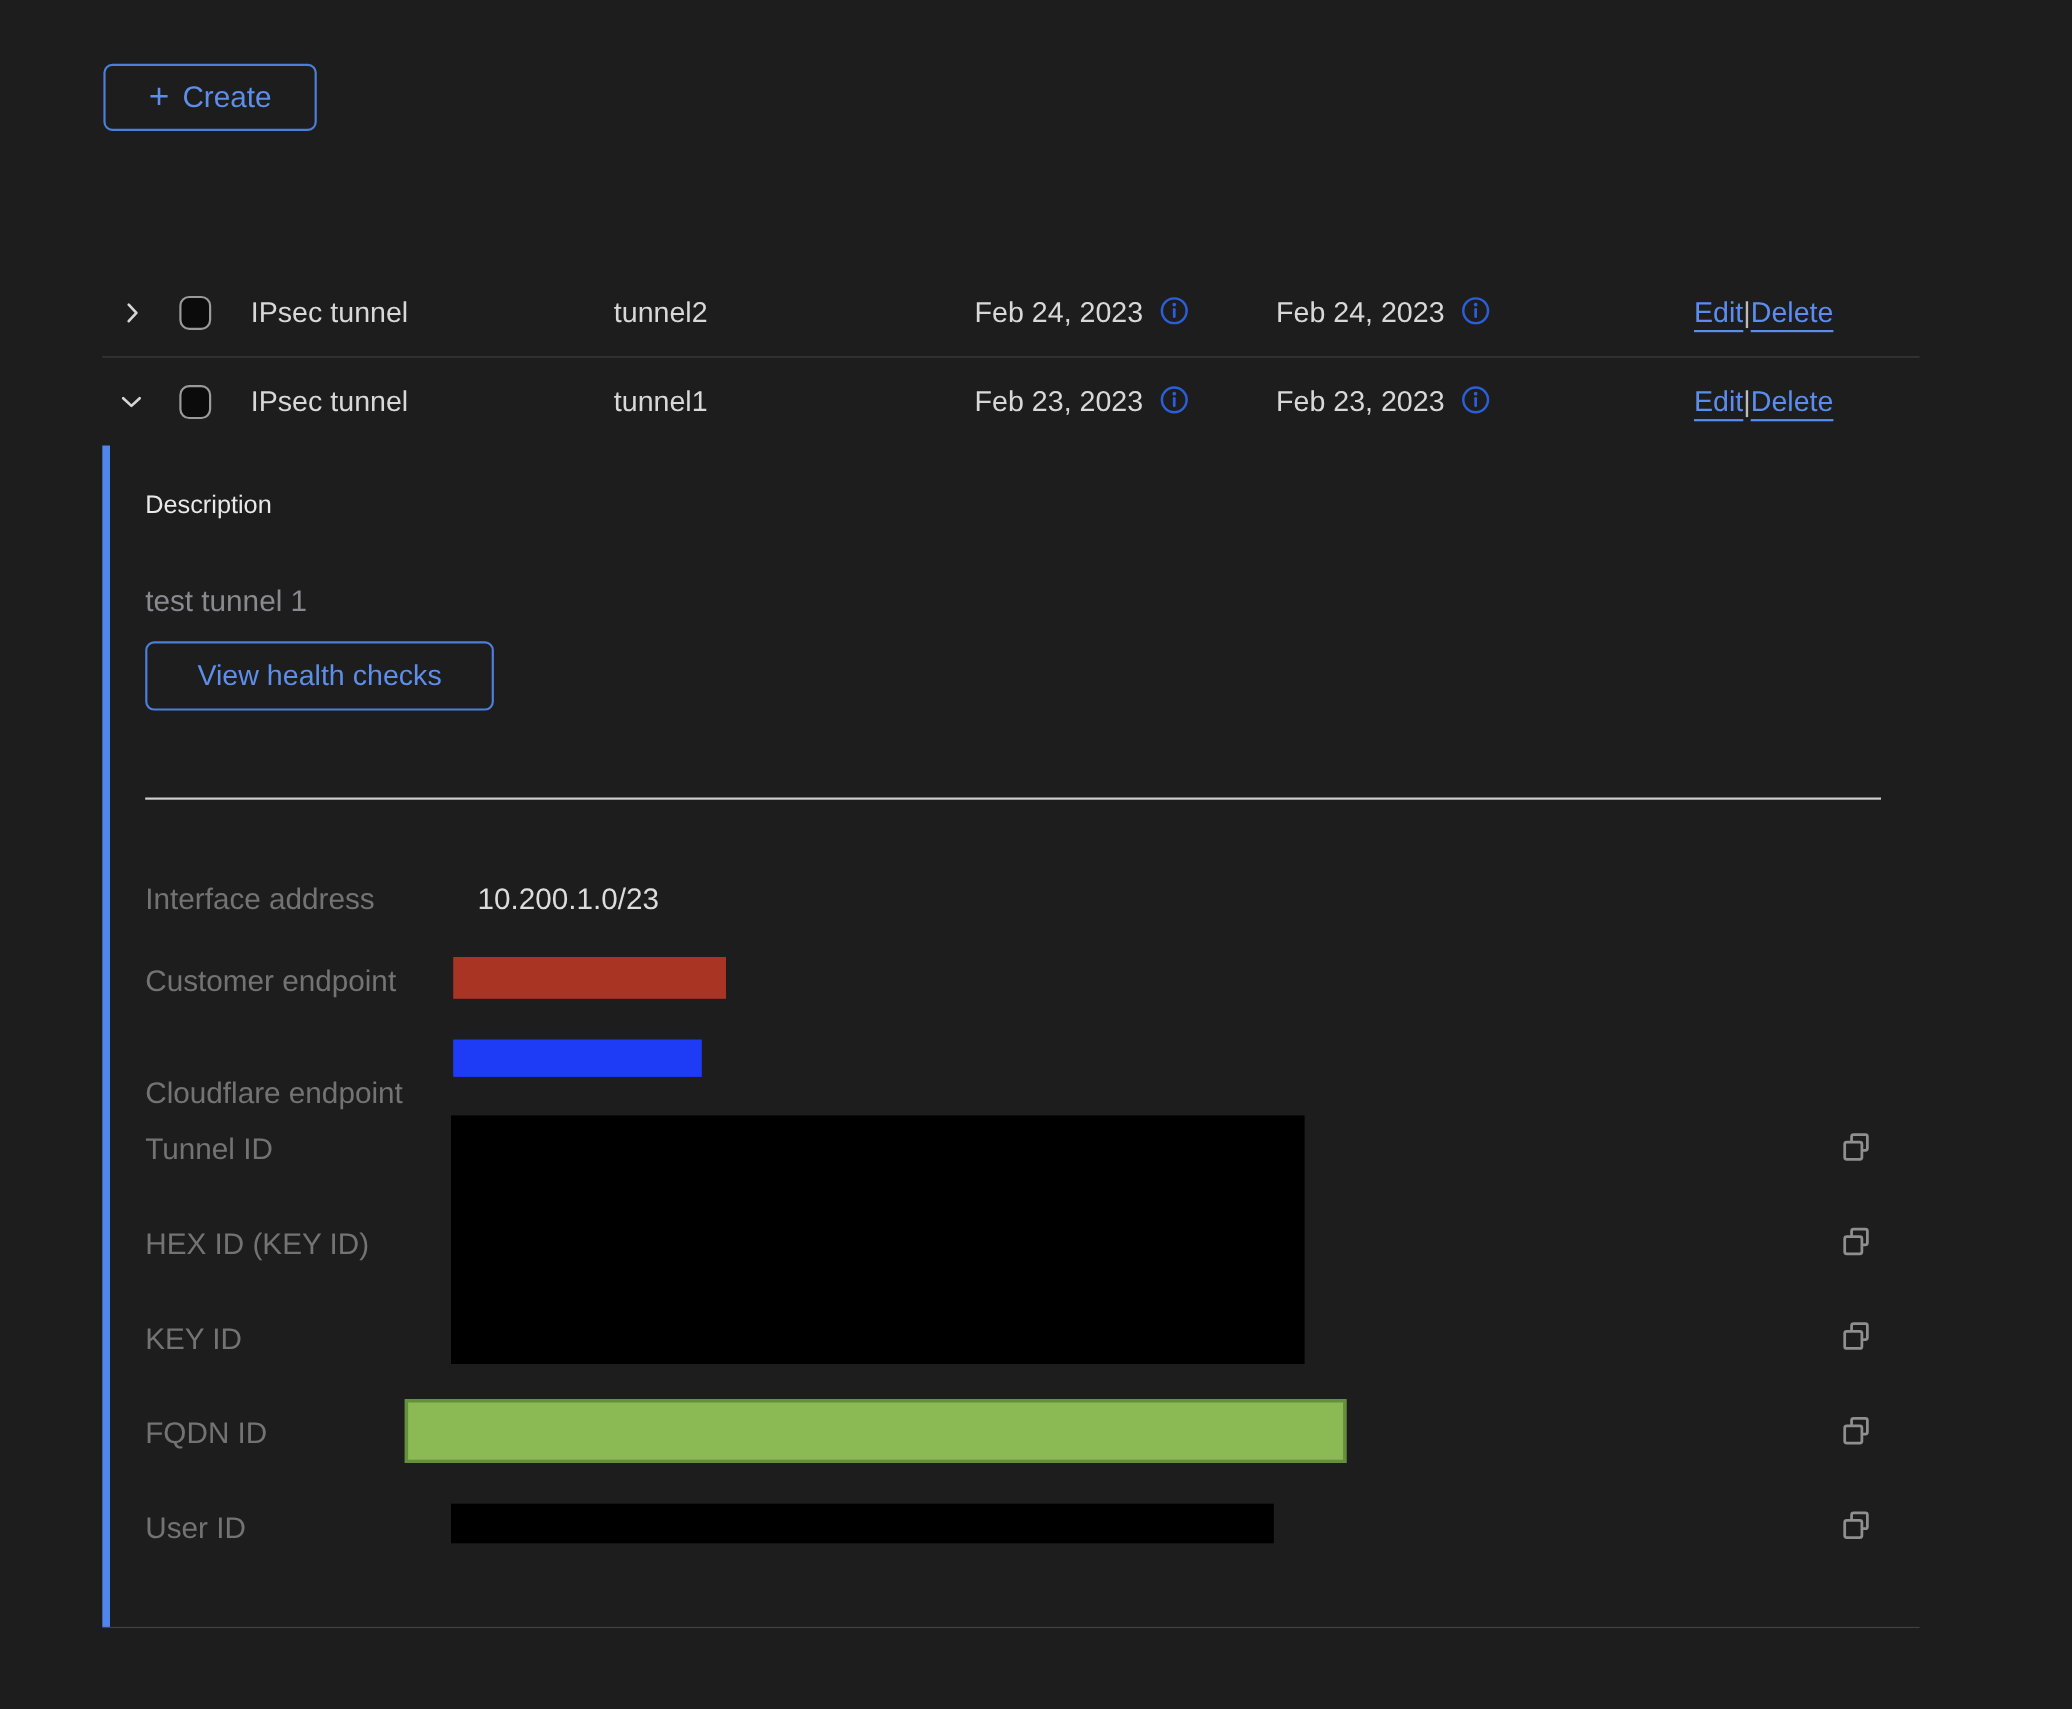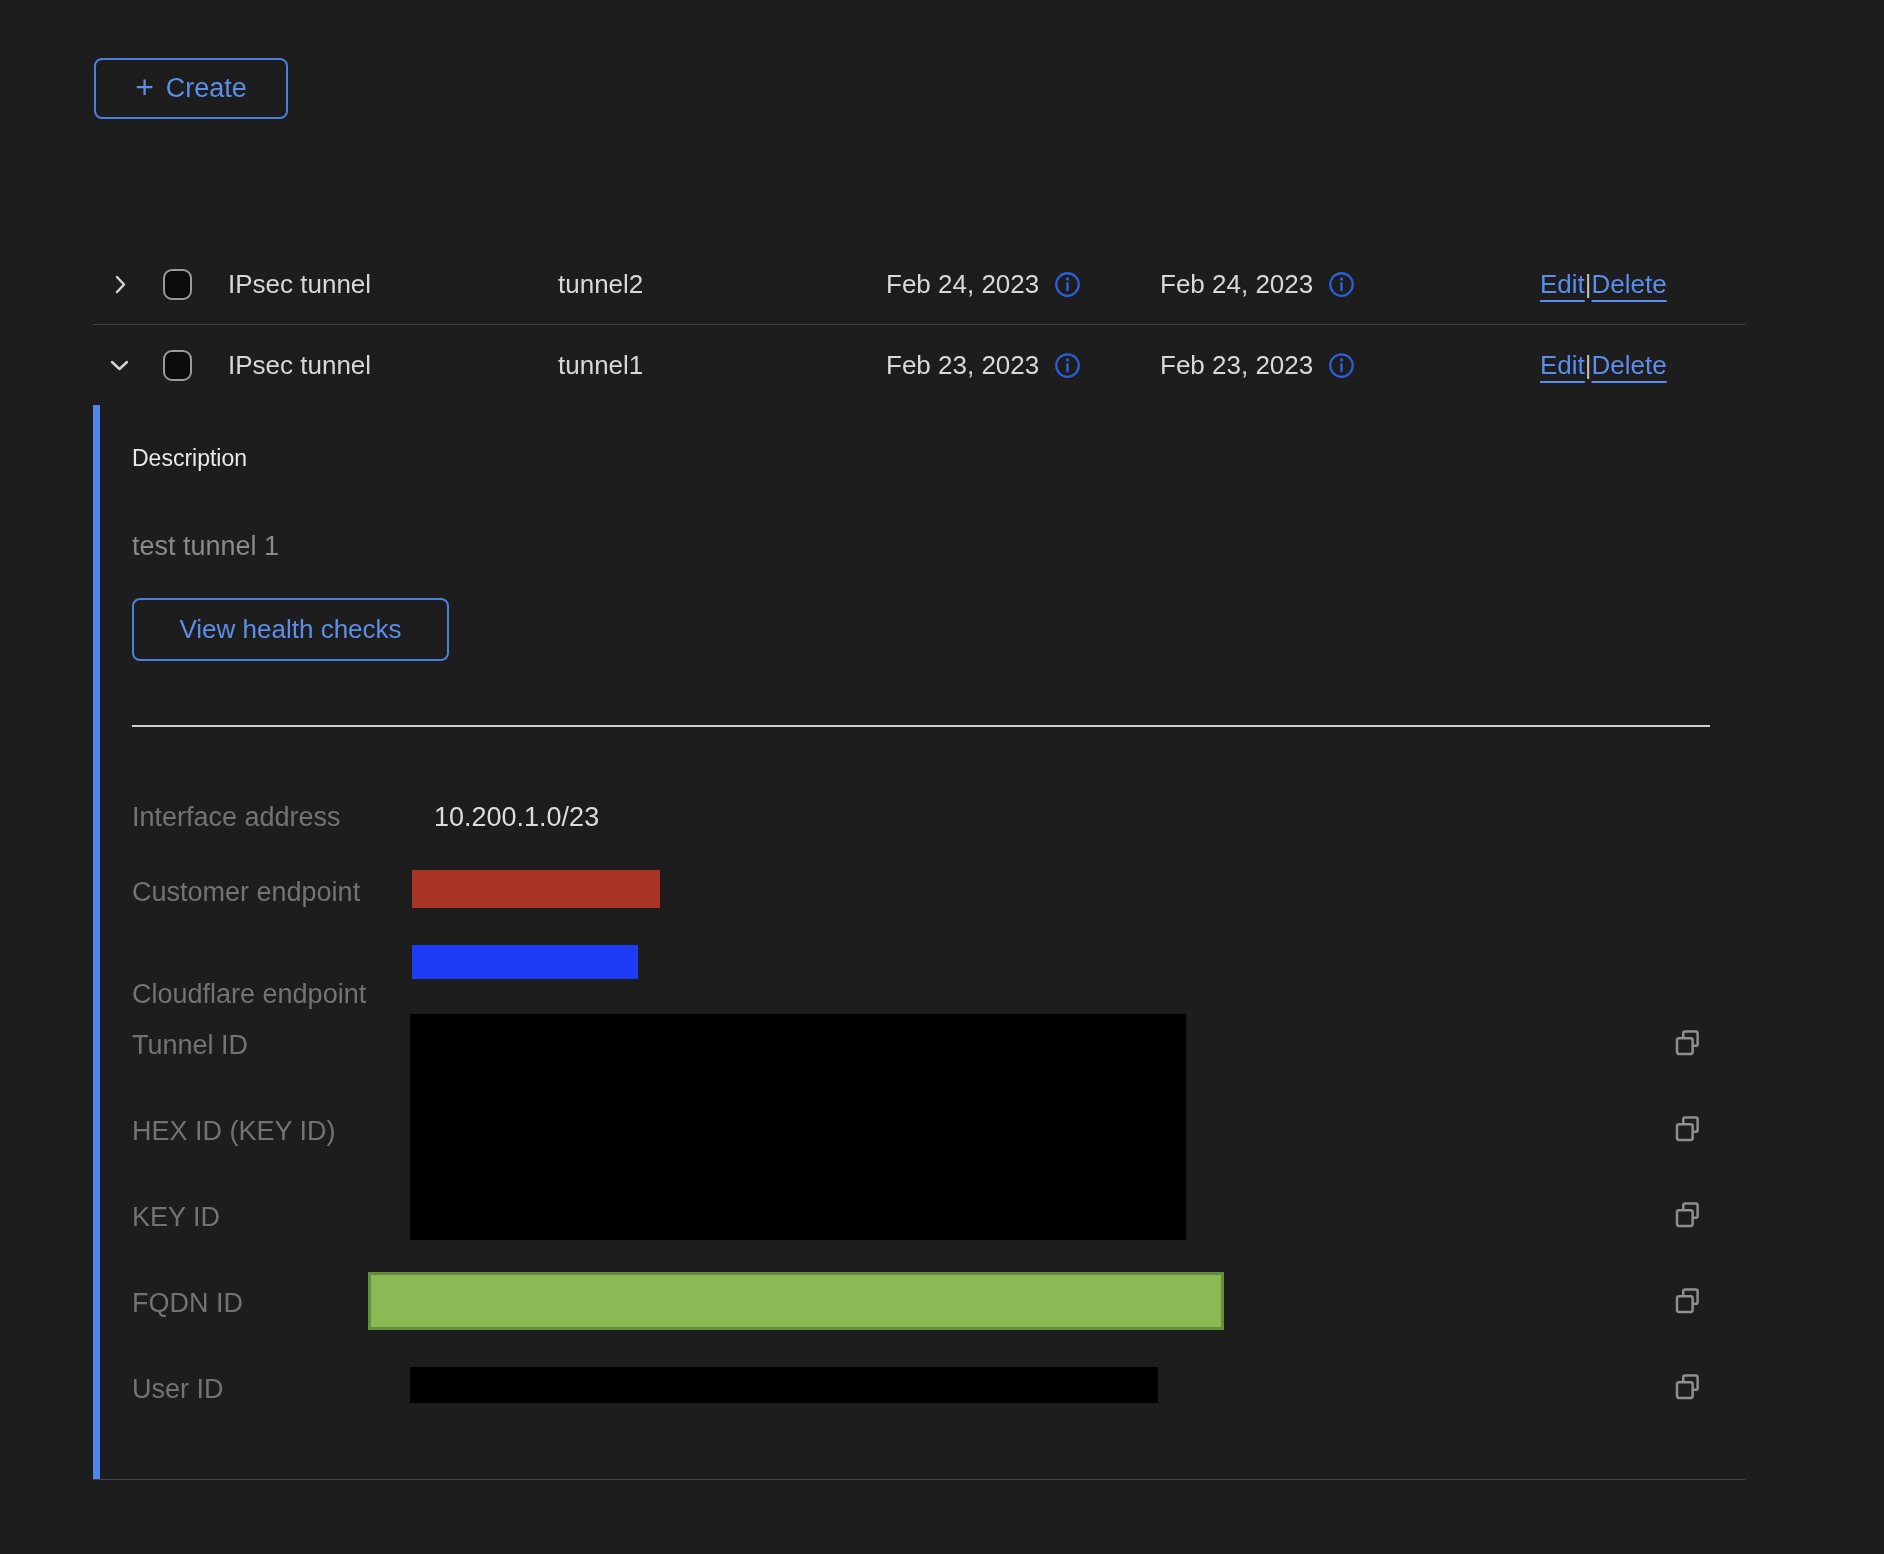--- a/index.html
+++ b/index.html
@@ -47,21 +47,21 @@
   .expand-btn { background: none; border: none; cursor: pointer; padding: 4px; display: flex; }
 
   .checkbox {
     width: 29px; height: 31px;
     border: 2.5px solid #9a9a9a;
     border-radius: 9px;
     background: #0b0b0b;
     cursor: pointer;
   }
 
-  .date-cell { display: flex; align-items: center; gap: 15px; }
+  .date-cell { display: flex; gap: 15px; }
   .info-btn { background: none; border: none; padding: 0; display: flex; cursor: pointer; }
 
   .actions-cell { display: flex; align-items: center; }
   .link {
     color: #5b8def; text-decoration: underline;
     text-underline-offset: 7px; text-decoration-thickness: 2px;
     cursor: pointer; background: none; border: none;
     font-size: 26px; font-family: inherit;
   }
   .pipe { color: #bdbdbd; }
@@ -71,21 +71,21 @@
     position: absolute; left: 93px; top: 405px;
     width: 1652px; height: 1075px;
     border-bottom: 1px solid #424244;
   }
   .accent-bar { position: absolute; left: 0; top: 0; width: 7px; height: 100%; }
 
   .desc-title { position: absolute; left: 39px; top: 40px; color: #e9e9e9; font-weight: 500; font-size: 23px; }
   .desc-text  { position: absolute; left: 39px; top: 126px; color: #8a8a8e; font-size: 27px; }
 
   .health-btn {
-    position: absolute; left: 39px; top: 193px;
+    position: absolute; left: 39px; top: 178px;
     width: 317px; height: 63px;
     background: transparent;
     border: 2px solid #4c7fd9;
     border-radius: 8px;
     color: #5d8ee9; font-size: 26px; font-family: inherit;
     cursor: pointer;
   }
 
   .divider { position: absolute; left: 39px; top: 320px; width: 1578px; height: 2px; background: #cfcfcf; }
 

